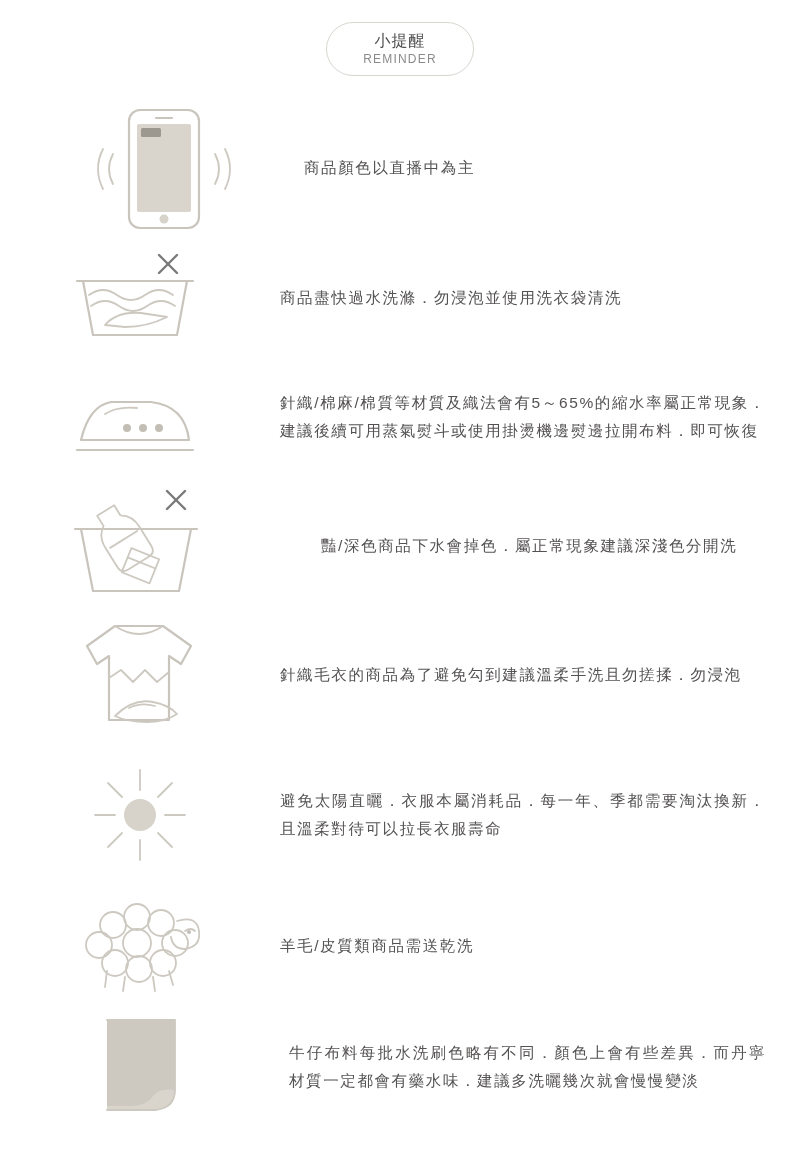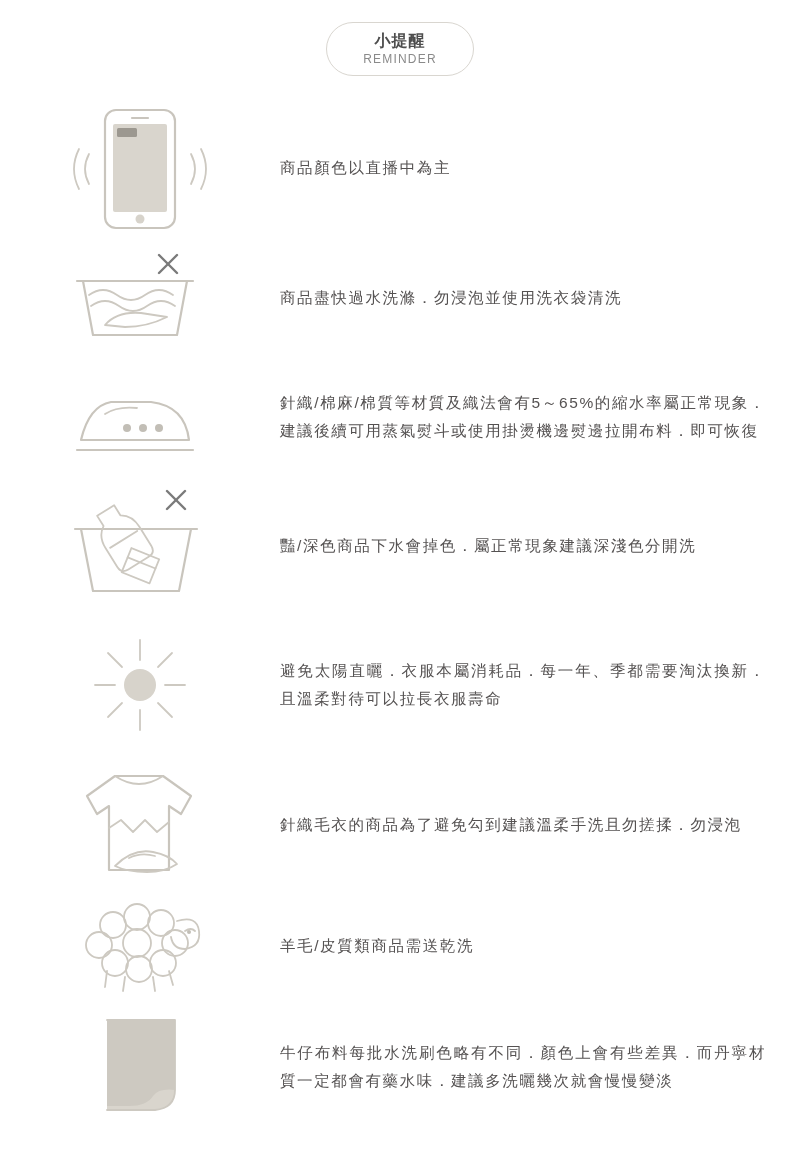--- a/index.html
+++ b/index.html
@@ -33,21 +33,21 @@
     border: 1px solid #d9d6d0;
     border-radius: 28px;
     display: flex;
     flex-direction: column;
     align-items: center;
     justify-content: center;
     background: #fff;
   }
   .badge-title {
     font-size: 16px;
-    font-weight: bold;
+    font-weight: normal;
     color: #4d4d4d;
     letter-spacing: 1px;
     line-height: 1.1;
   }
   .badge-sub {
     font-size: 12px;
     color: #8a8a8a;
     letter-spacing: 1.2px;
     margin-top: 3px;
   }
@@ -79,28 +79,28 @@
     margin: 0;
     font-size: 15.5px;
     line-height: 1.82;
     color: #555252;
     letter-spacing: 1.6px;
     text-align: justify;
     font-family: "Liberation Sans", "DejaVu Sans", sans-serif;
   }
 
   
-  .r1 { height: 152px; }
+  .r1 { height: 152px; padding-left: 24px; }
   .r2 { height: 108px; justify-content: center; }
   .r3 { height: 130px; }
-  .r4 { height: 128px; }
+  .r4 { height: 128px; gap: 41px; }
   .r5 { height: 130px; }
   .r6 { height: 150px; }
   .r7 { height: 112px; }
-  .r8 { height: 130px; }
+  .r8 { height: 130px; gap: 9px; }
 
   svg { display: block; overflow: visible; }
   .st { fill: none; stroke: #c9c5bd; stroke-width: 2.2; stroke-linecap: round; stroke-linejoin: round; }
   .st-thin { fill: none; stroke: #cdc9c1; stroke-width: 1.8; stroke-linecap: round; stroke-linejoin: round; }
   .fl { fill: #c2beb6; }
   .fl-l { fill: #d7d3cb; }
   .x-mark { fill: none; stroke: #7a7a7a; stroke-width: 2.4; stroke-linecap: round; }
 </style>
 </head>
 <body>
@@ -188,20 +188,35 @@
             <line x1="112" y1="8" x2="130" y2="26"></line>
             <line x1="130" y1="8" x2="112" y2="26"></line>
           </g>
         </svg>
       </div>
       <div class="text-cell">
         <p>豔/深色商品下水會掉色．屬正常現象建議深淺色分開洗</p>
       </div>
     </div>
 
+    <div class="row r5">
+      <div class="icon-cell">
+        <svg width="170" height="126" viewBox="0 0 170 126">
+          <path class="st" d="M60 14 H108 L136 34 L126 52 L114 44 V108 H54 V44 L42 52 L32 34 Z"></path>
+          <path class="st-thin" d="M60 14 Q84 30 108 14"></path>
+          <path class="st-thin" d="M54 66 L66 58 L78 70 L90 58 L102 70 L114 60"></path>
+          <path class="st-thin" d="M60 104 Q78 86 98 90 Q114 93 122 102 Q110 110 92 110 Q72 110 60 104 Z"></path>
+          <path class="st-thin" d="M74 96 Q86 90 100 94"></path>
+        </svg>
+      </div>
+      <div class="text-cell">
+        <p>針織毛衣的商品為了避免勾到建議溫柔手洗且勿搓揉．勿浸泡</p>
+      </div>
+    </div>
+
     <div class="row r6">
       <div class="icon-cell">
         <svg width="170" height="130" viewBox="0 0 170 130">
           <circle class="fl-l" cx="85" cy="65" r="16"></circle>
           <g class="st-thin">
             <line x1="85" y1="20" x2="85" y2="40"></line>
             <line x1="85" y1="90" x2="85" y2="110"></line>
             <line x1="40" y1="65" x2="60" y2="65"></line>
             <line x1="110" y1="65" x2="130" y2="65"></line>
             <line x1="53" y1="33" x2="67" y2="47"></line>
@@ -209,35 +224,20 @@
             <line x1="117" y1="33" x2="103" y2="47"></line>
             <line x1="67" y1="83" x2="53" y2="97"></line>
           </g>
         </svg>
       </div>
       <div class="text-cell">
         <p>避免太陽直曬．衣服本屬消耗品．每一年、季都需要淘汰換新．且溫柔對待可以拉長衣服壽命</p>
       </div>
     </div>
 
-    <div class="row r5">
-      <div class="icon-cell">
-        <svg width="170" height="126" viewBox="0 0 170 126">
-          <path class="st" d="M60 14 H108 L136 34 L126 52 L114 44 V108 H54 V44 L42 52 L32 34 Z"></path>
-          <path class="st-thin" d="M60 14 Q84 30 108 14"></path>
-          <path class="st-thin" d="M54 66 L66 58 L78 70 L90 58 L102 70 L114 60"></path>
-          <path class="st-thin" d="M60 104 Q78 86 98 90 Q114 93 122 102 Q110 110 92 110 Q72 110 60 104 Z"></path>
-          <path class="st-thin" d="M74 96 Q86 90 100 94"></path>
-        </svg>
-      </div>
-      <div class="text-cell">
-        <p>針織毛衣的商品為了避免勾到建議溫柔手洗且勿搓揉．勿浸泡</p>
-      </div>
-    </div>
-
     <div class="row r7">
       <div class="icon-cell">
         <svg width="170" height="110" viewBox="0 0 170 110">
           <g class="st-thin">
             <circle cx="58" cy="34" r="13"></circle>
             <circle cx="82" cy="26" r="13"></circle>
             <circle cx="106" cy="32" r="13"></circle>
             <circle cx="44" cy="54" r="13"></circle>
             <circle cx="120" cy="52" r="13"></circle>
             <circle cx="60" cy="72" r="13"></circle>

